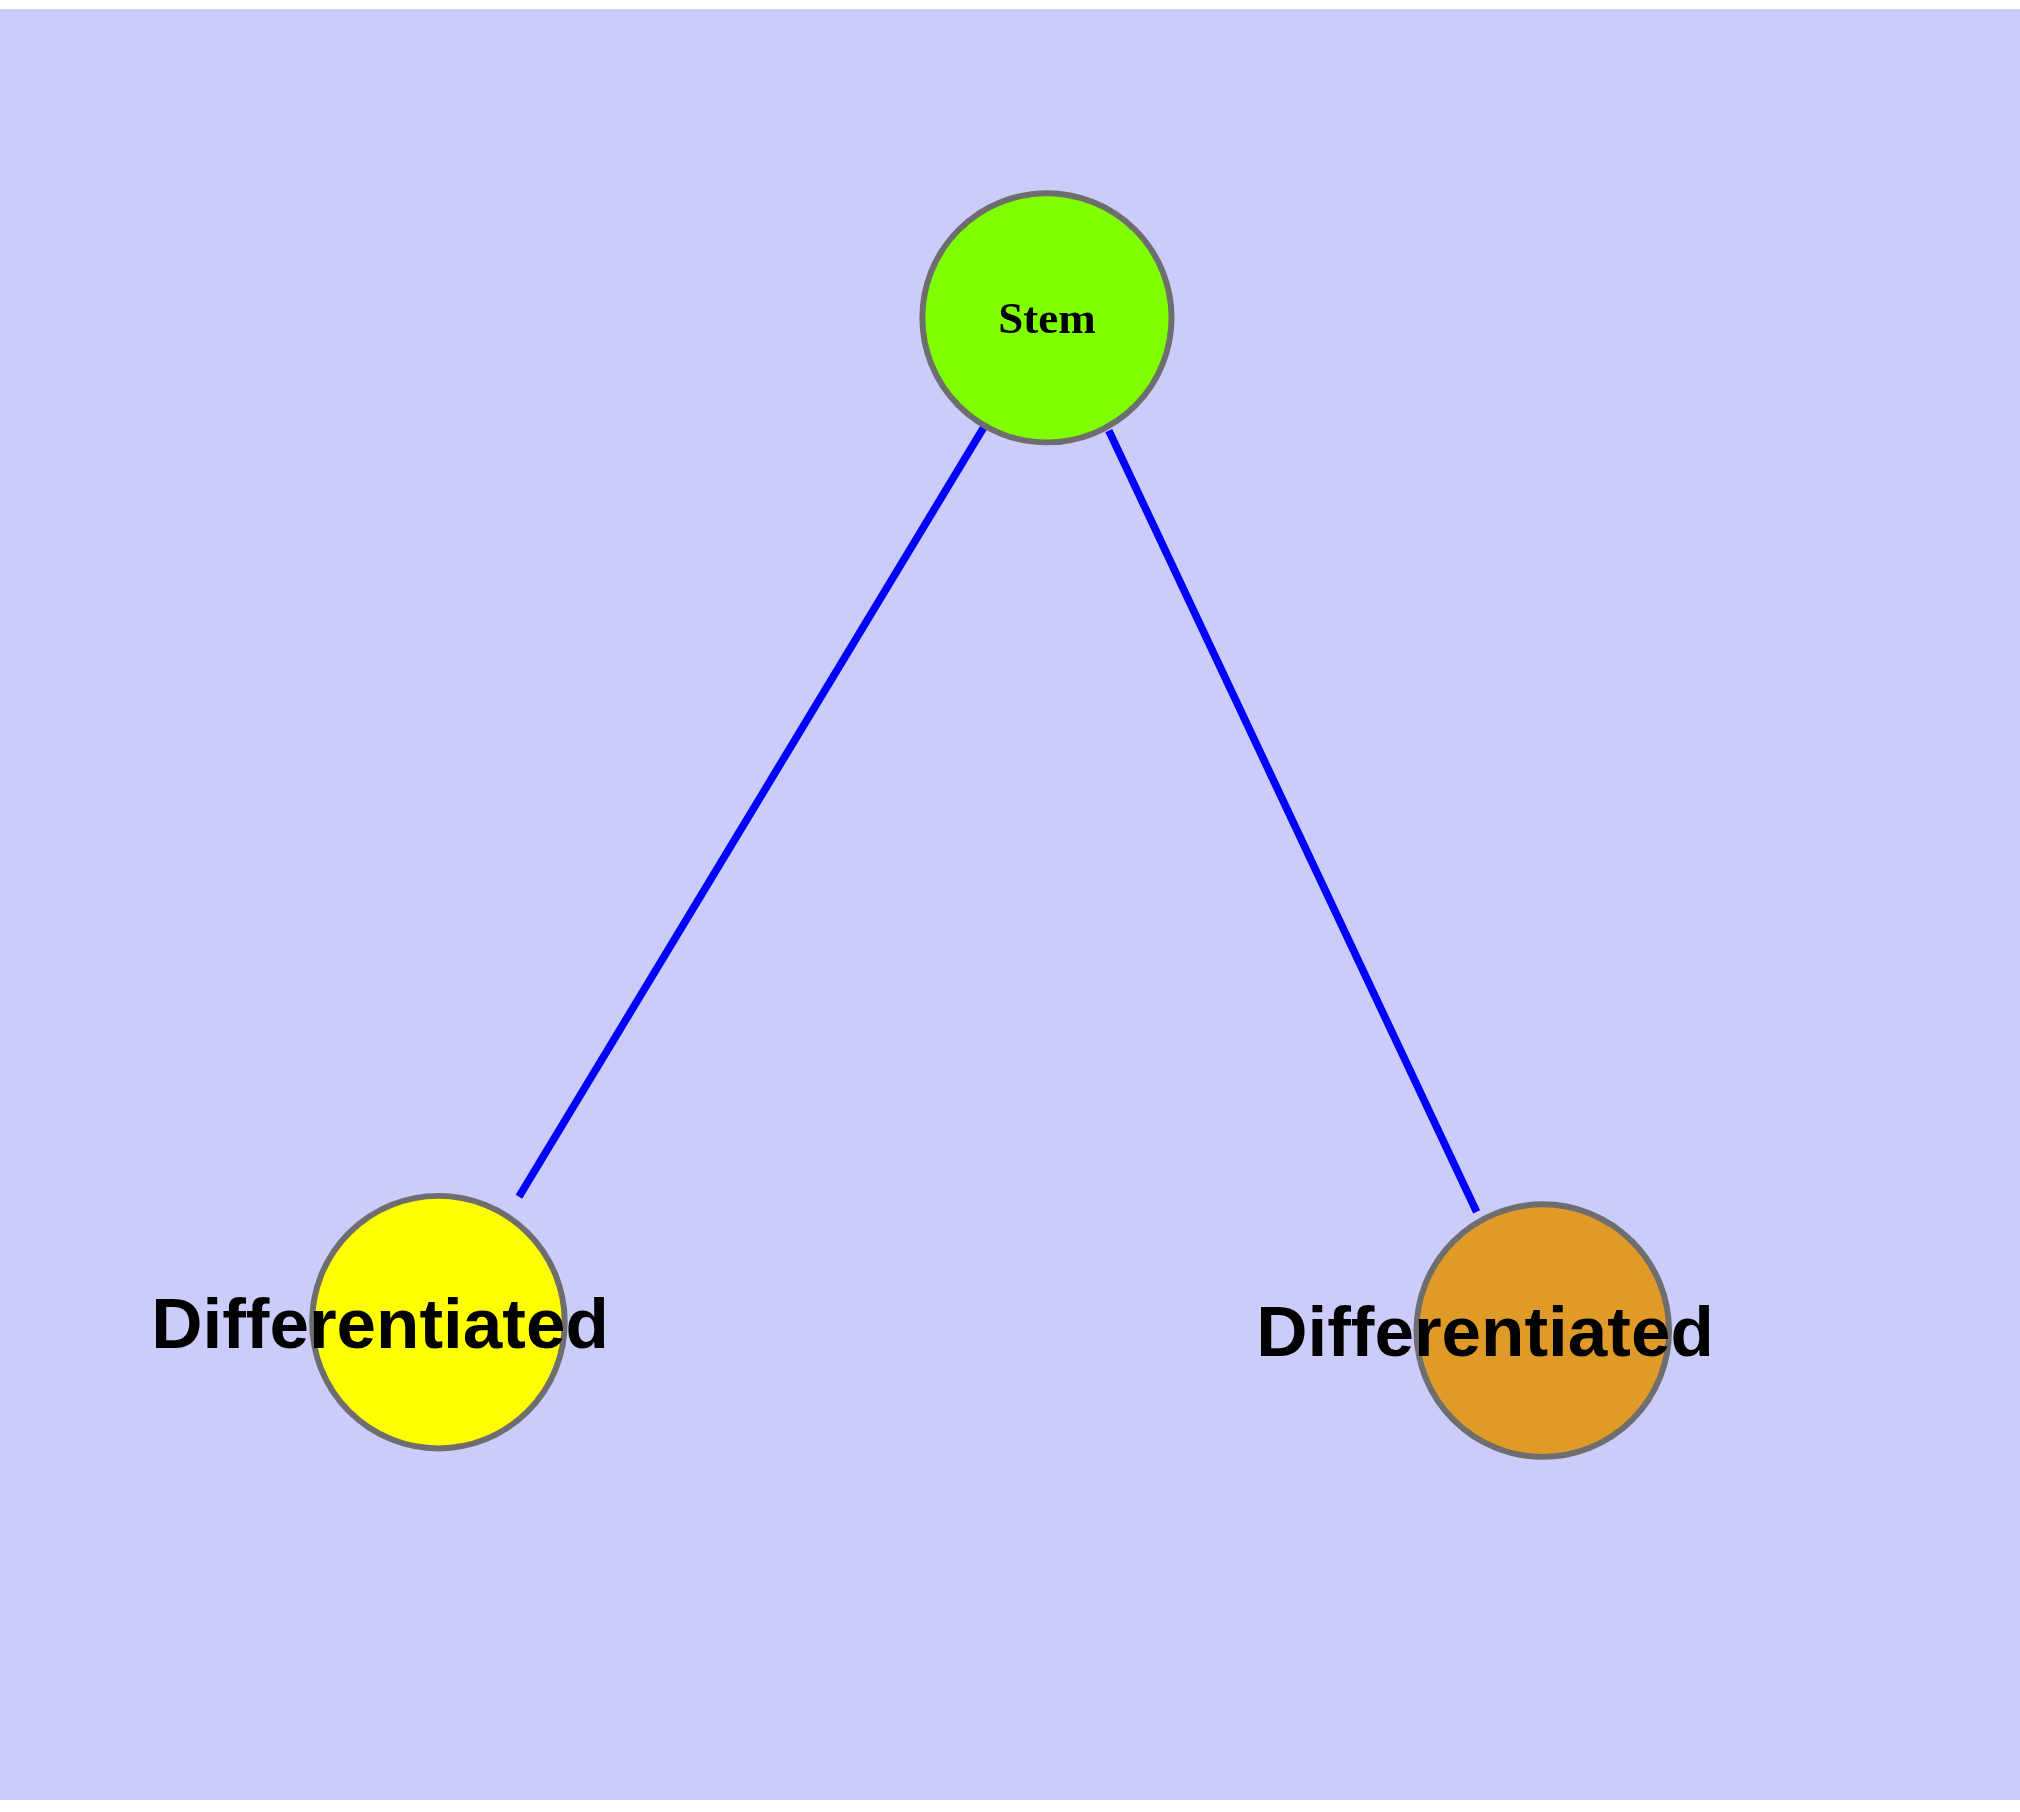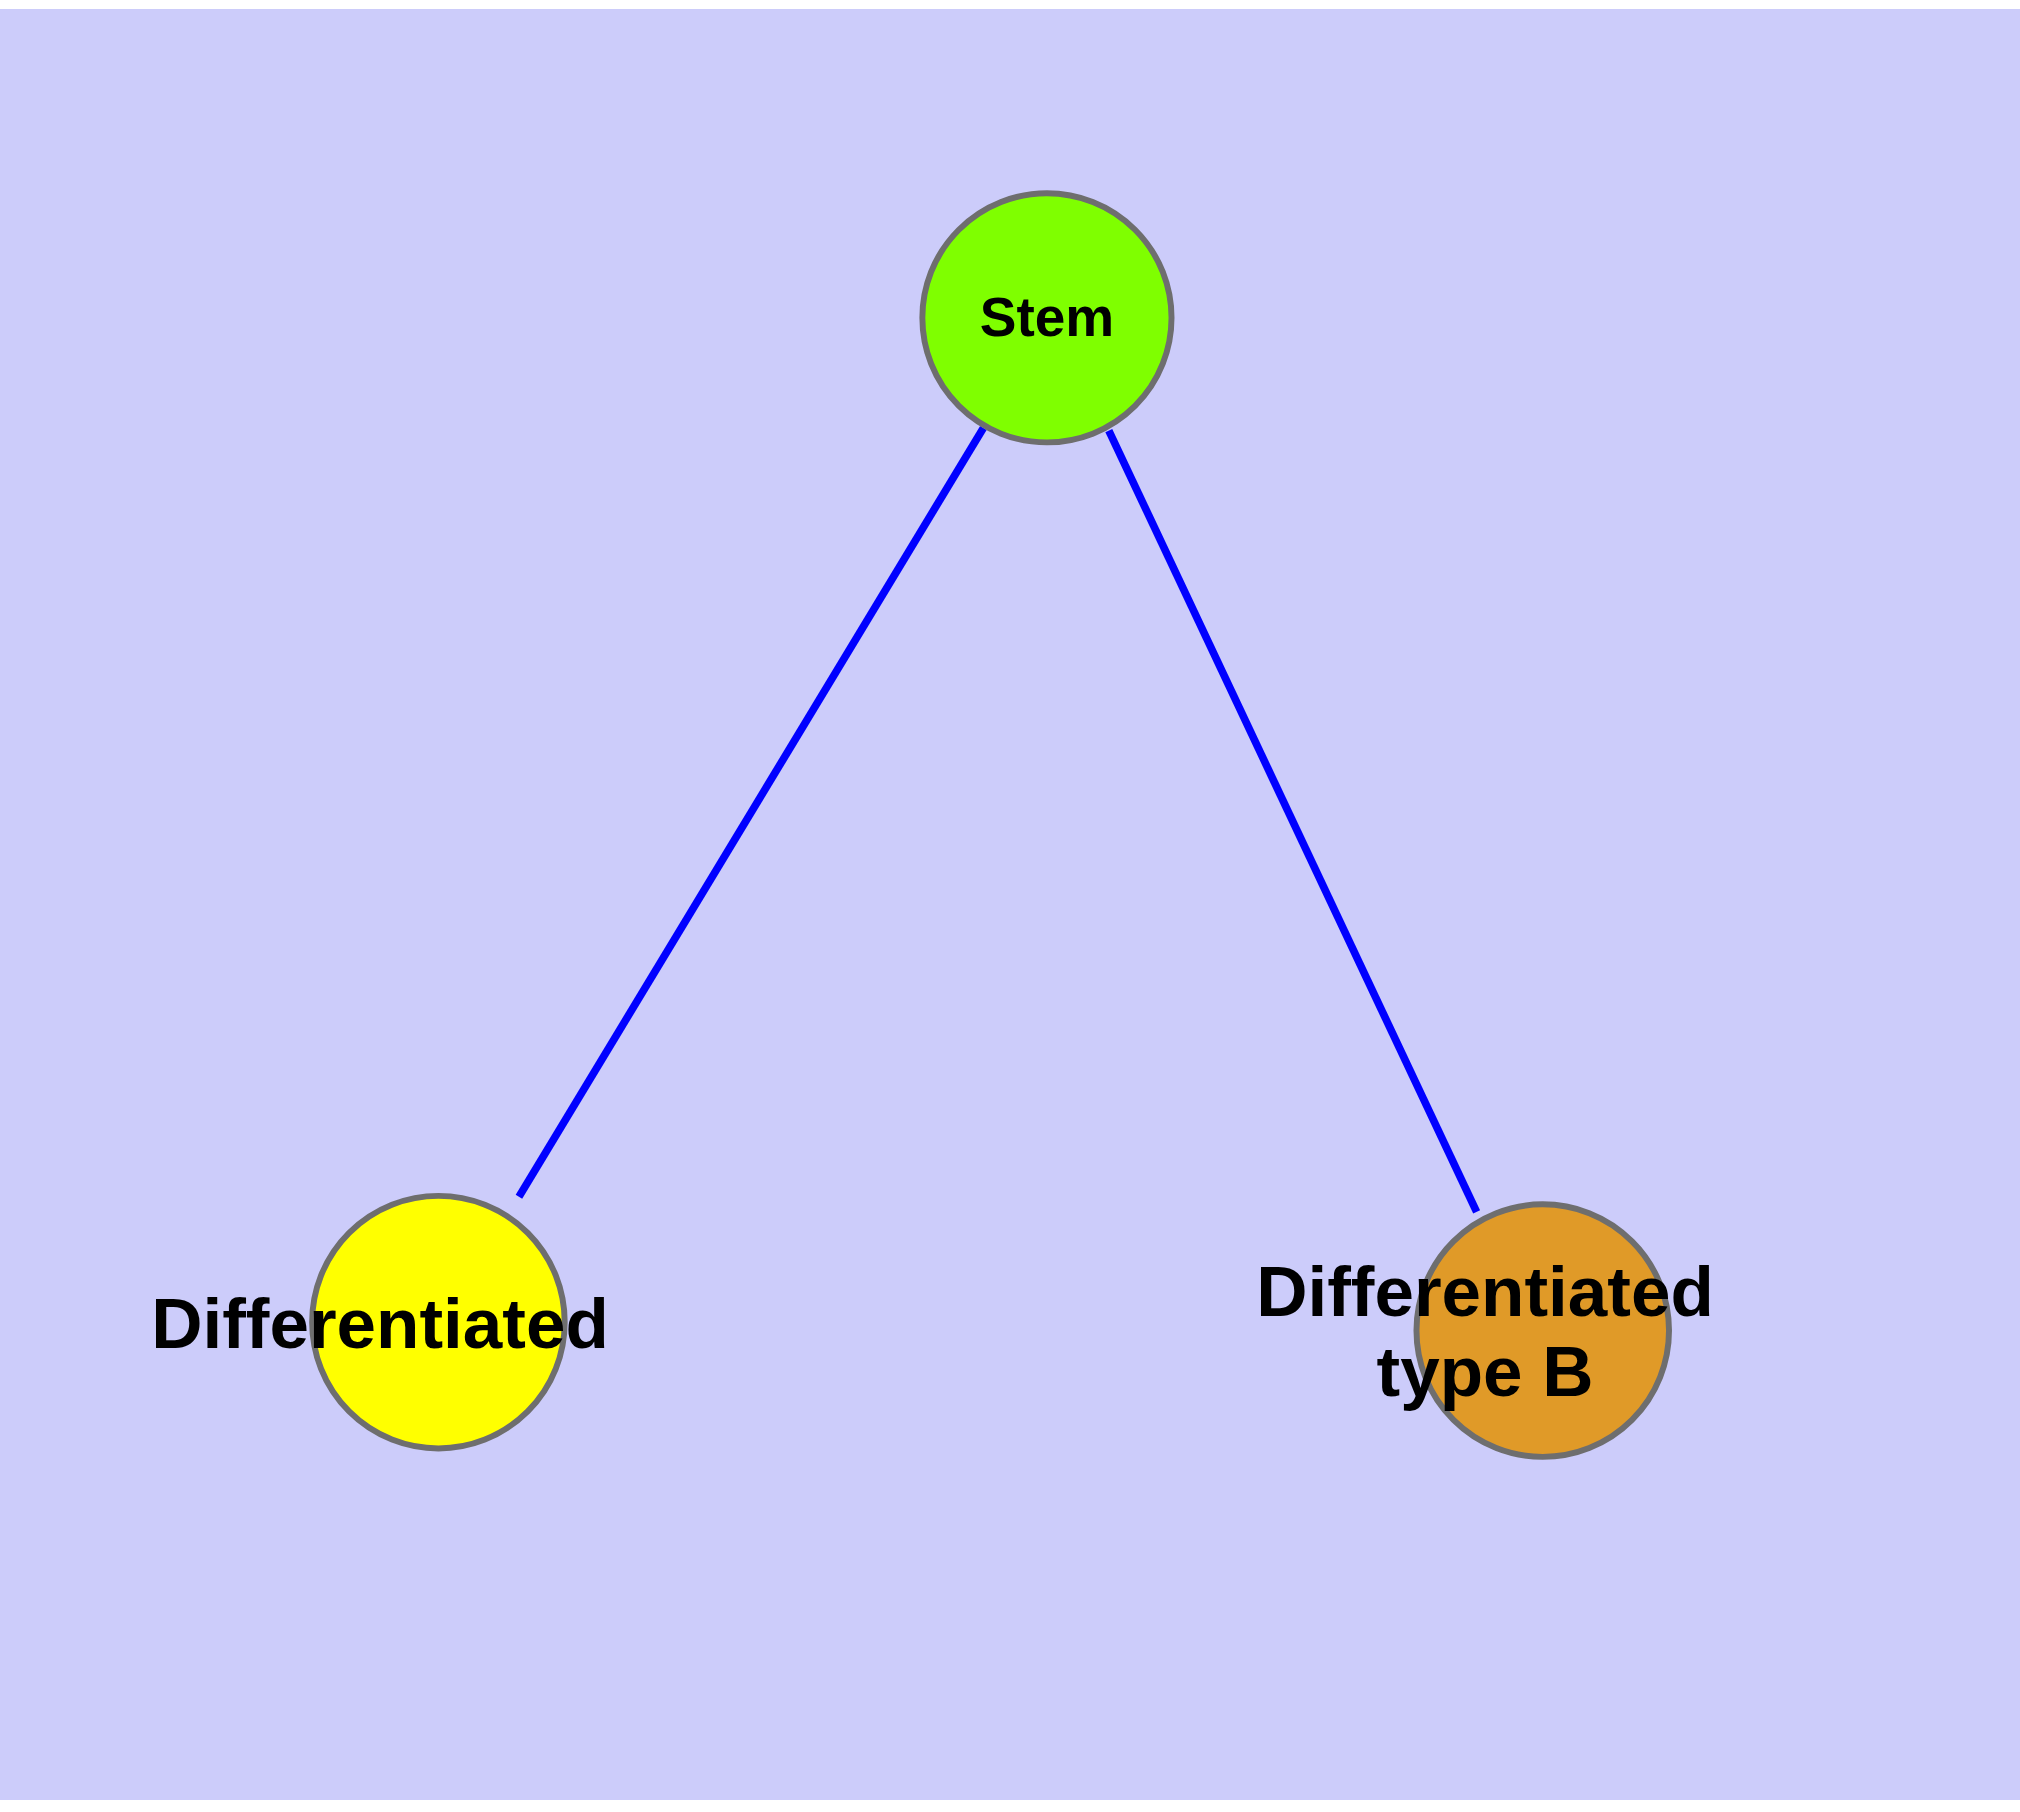--- a/index.html
+++ b/index.html
@@ -39,24 +39,25 @@
     color: #000000;
     font-family: "Liberation Sans", sans-serif;
     font-weight: bold;
     text-align: center;
     white-space: nowrap;
     line-height: 1.12;
     pointer-events: none;
     user-select: none;
   }
   #label-stem {
-    font-size: 55px;
+    font-size: 45px;
     left: 1047px;
     top: 318px;
     transform: translate(-50%, -50%);
+    font-family: Liberation Serif, serif;
   }
   #label-diff-a {
     font-size: 71px;
     left: 380px;
     top: 1324px;
     transform: translate(-50%, -50%);
   }
   #label-diff-b {
     font-size: 71px;
     left: 1485px;
@@ -84,17 +85,16 @@
   <div class="node-label" id="label-stem">
     <div>Stem</div>
   </div>
 
   <div class="node-label" id="label-diff-a">
     <div>Differentiated</div>
   </div>
 
   <div class="node-label" id="label-diff-b">
     <div>Differentiated</div>
-    <div>type B</div>
   </div>
 
 </div>
 
 
 </body></html>

